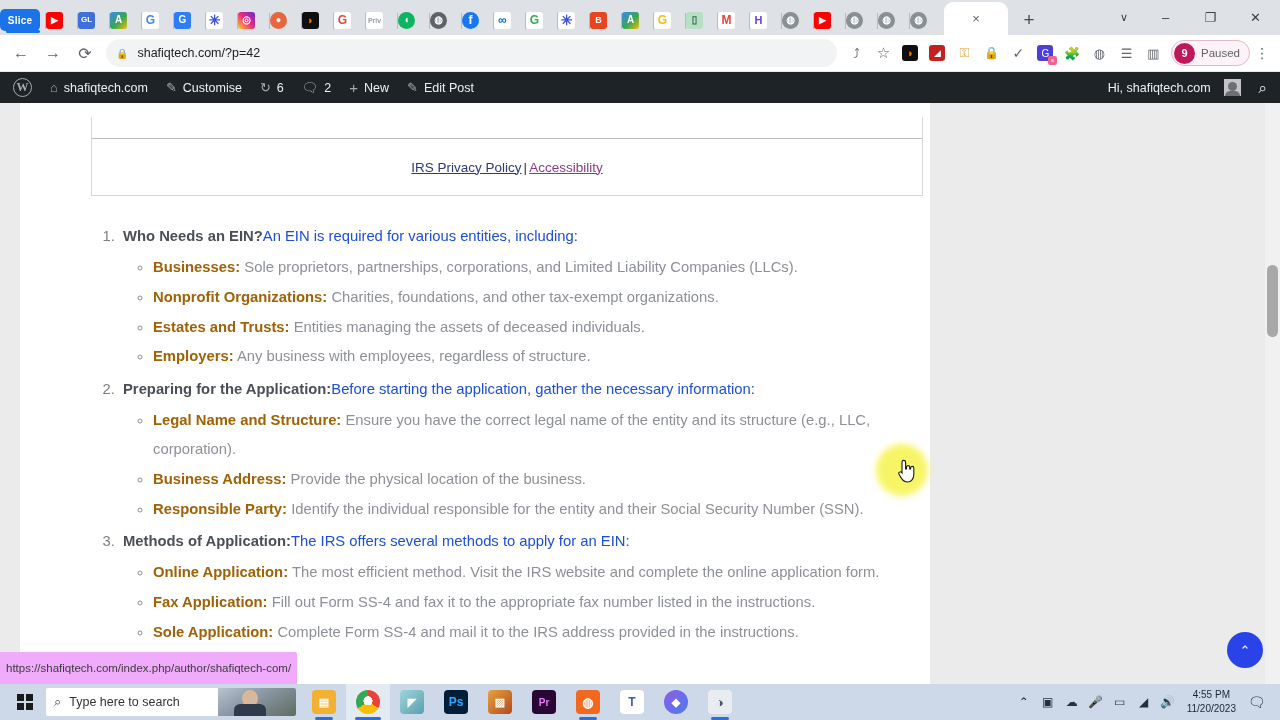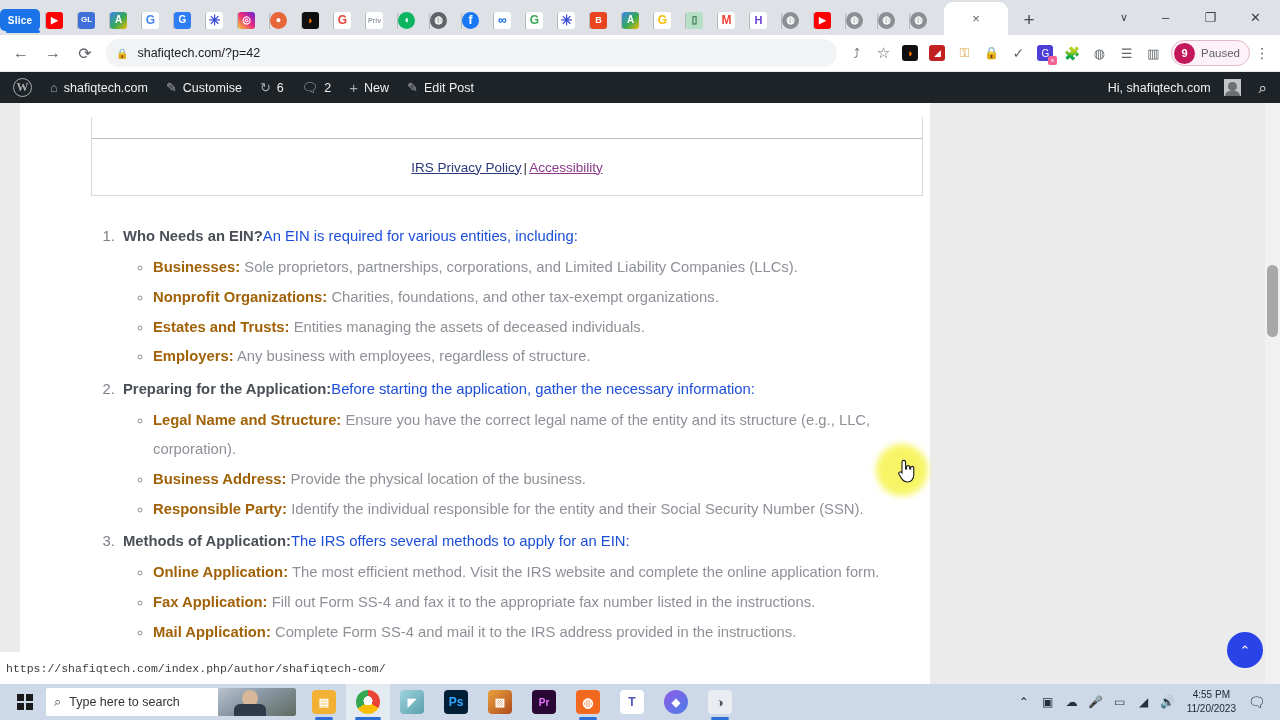--- a/index.html
+++ b/index.html
@@ -182,23 +182,23 @@
   .vscroll {
     position: absolute; right: 0; top: 103px; width: 15px; height: 581px; background: #f1f1f1;
   }
   .vthumb {
     position: absolute; top: 162px; left: 2px; width: 11px; height: 72px;
     background: #a8a8a8; border-radius: 6px;
   }
 
   
   .statusbar {
-    position: absolute; left: 0; bottom: 36px; height: 20px; background: #ffffff;
+    position: absolute; left: 0; bottom: 36px; height: 20px; background: #f0abfc;
     display: flex; align-items: center; padding: 16px 6px; font-size: 11.5px; color: #3c3c3c;
-    border-top-right-radius: 2px; z-index: 12; font-family: Liberation Mono, monospace;
+    border-top-right-radius: 2px; z-index: 12;
   }
 
   
   .taskbar {
     position: absolute; left: 0; bottom: 0; width: 1280px; height: 36px;
     background: #cdd9e8; display: flex; align-items: center; padding: 0 4px;
   }
   .startbtn { width: 42px; display: flex; align-items: center; justify-content: center; }
   .win-logo { width: 16px; height: 16px; display: grid; grid-template-columns: 1fr 1fr;
     grid-template-rows: 1fr 1fr; gap: 2px; }
@@ -461,21 +461,21 @@
               <li><b>Legal Name and Structure:</b><span> Ensure you have the correct legal name of the entity and its structure (e.g., LLC, corporation).</span></li>
               <li><b>Business Address:</b><span> Provide the physical location of the business.</span></li>
               <li><b>Responsible Party:</b><span> Identify the individual responsible for the entity and their Social Security Number (SSN).</span></li>
             </ul>
           </li>
           <li>
             <b>Methods of Application:</b><span class="lead">The IRS offers several methods to apply for an EIN:</span>
             <ul class="sub">
               <li><b>Online Application:</b><span> The most efficient method. Visit the IRS website and complete the online application form.</span></li>
               <li><b>Fax Application:</b><span> Fill out Form SS-4 and fax it to the appropriate fax number listed in the instructions.</span></li>
-              <li><b>Mail Application:</b><span> Complete Form SS-4 and mail it to the IRS address provided in the instructions.</span></li>
+              <li><b>Sole Application:</b><span> Complete Form SS-4 and mail it to the IRS address provided in the instructions.</span></li>
               <li><b>ss:</b></li>
             </ul>
           </li>
         </ol>
       </div>
     </div>
   </div>
 
   <div class="hl-dot"></div>
   <svg class="cursor-hand" viewBox="0 0 20 26">

